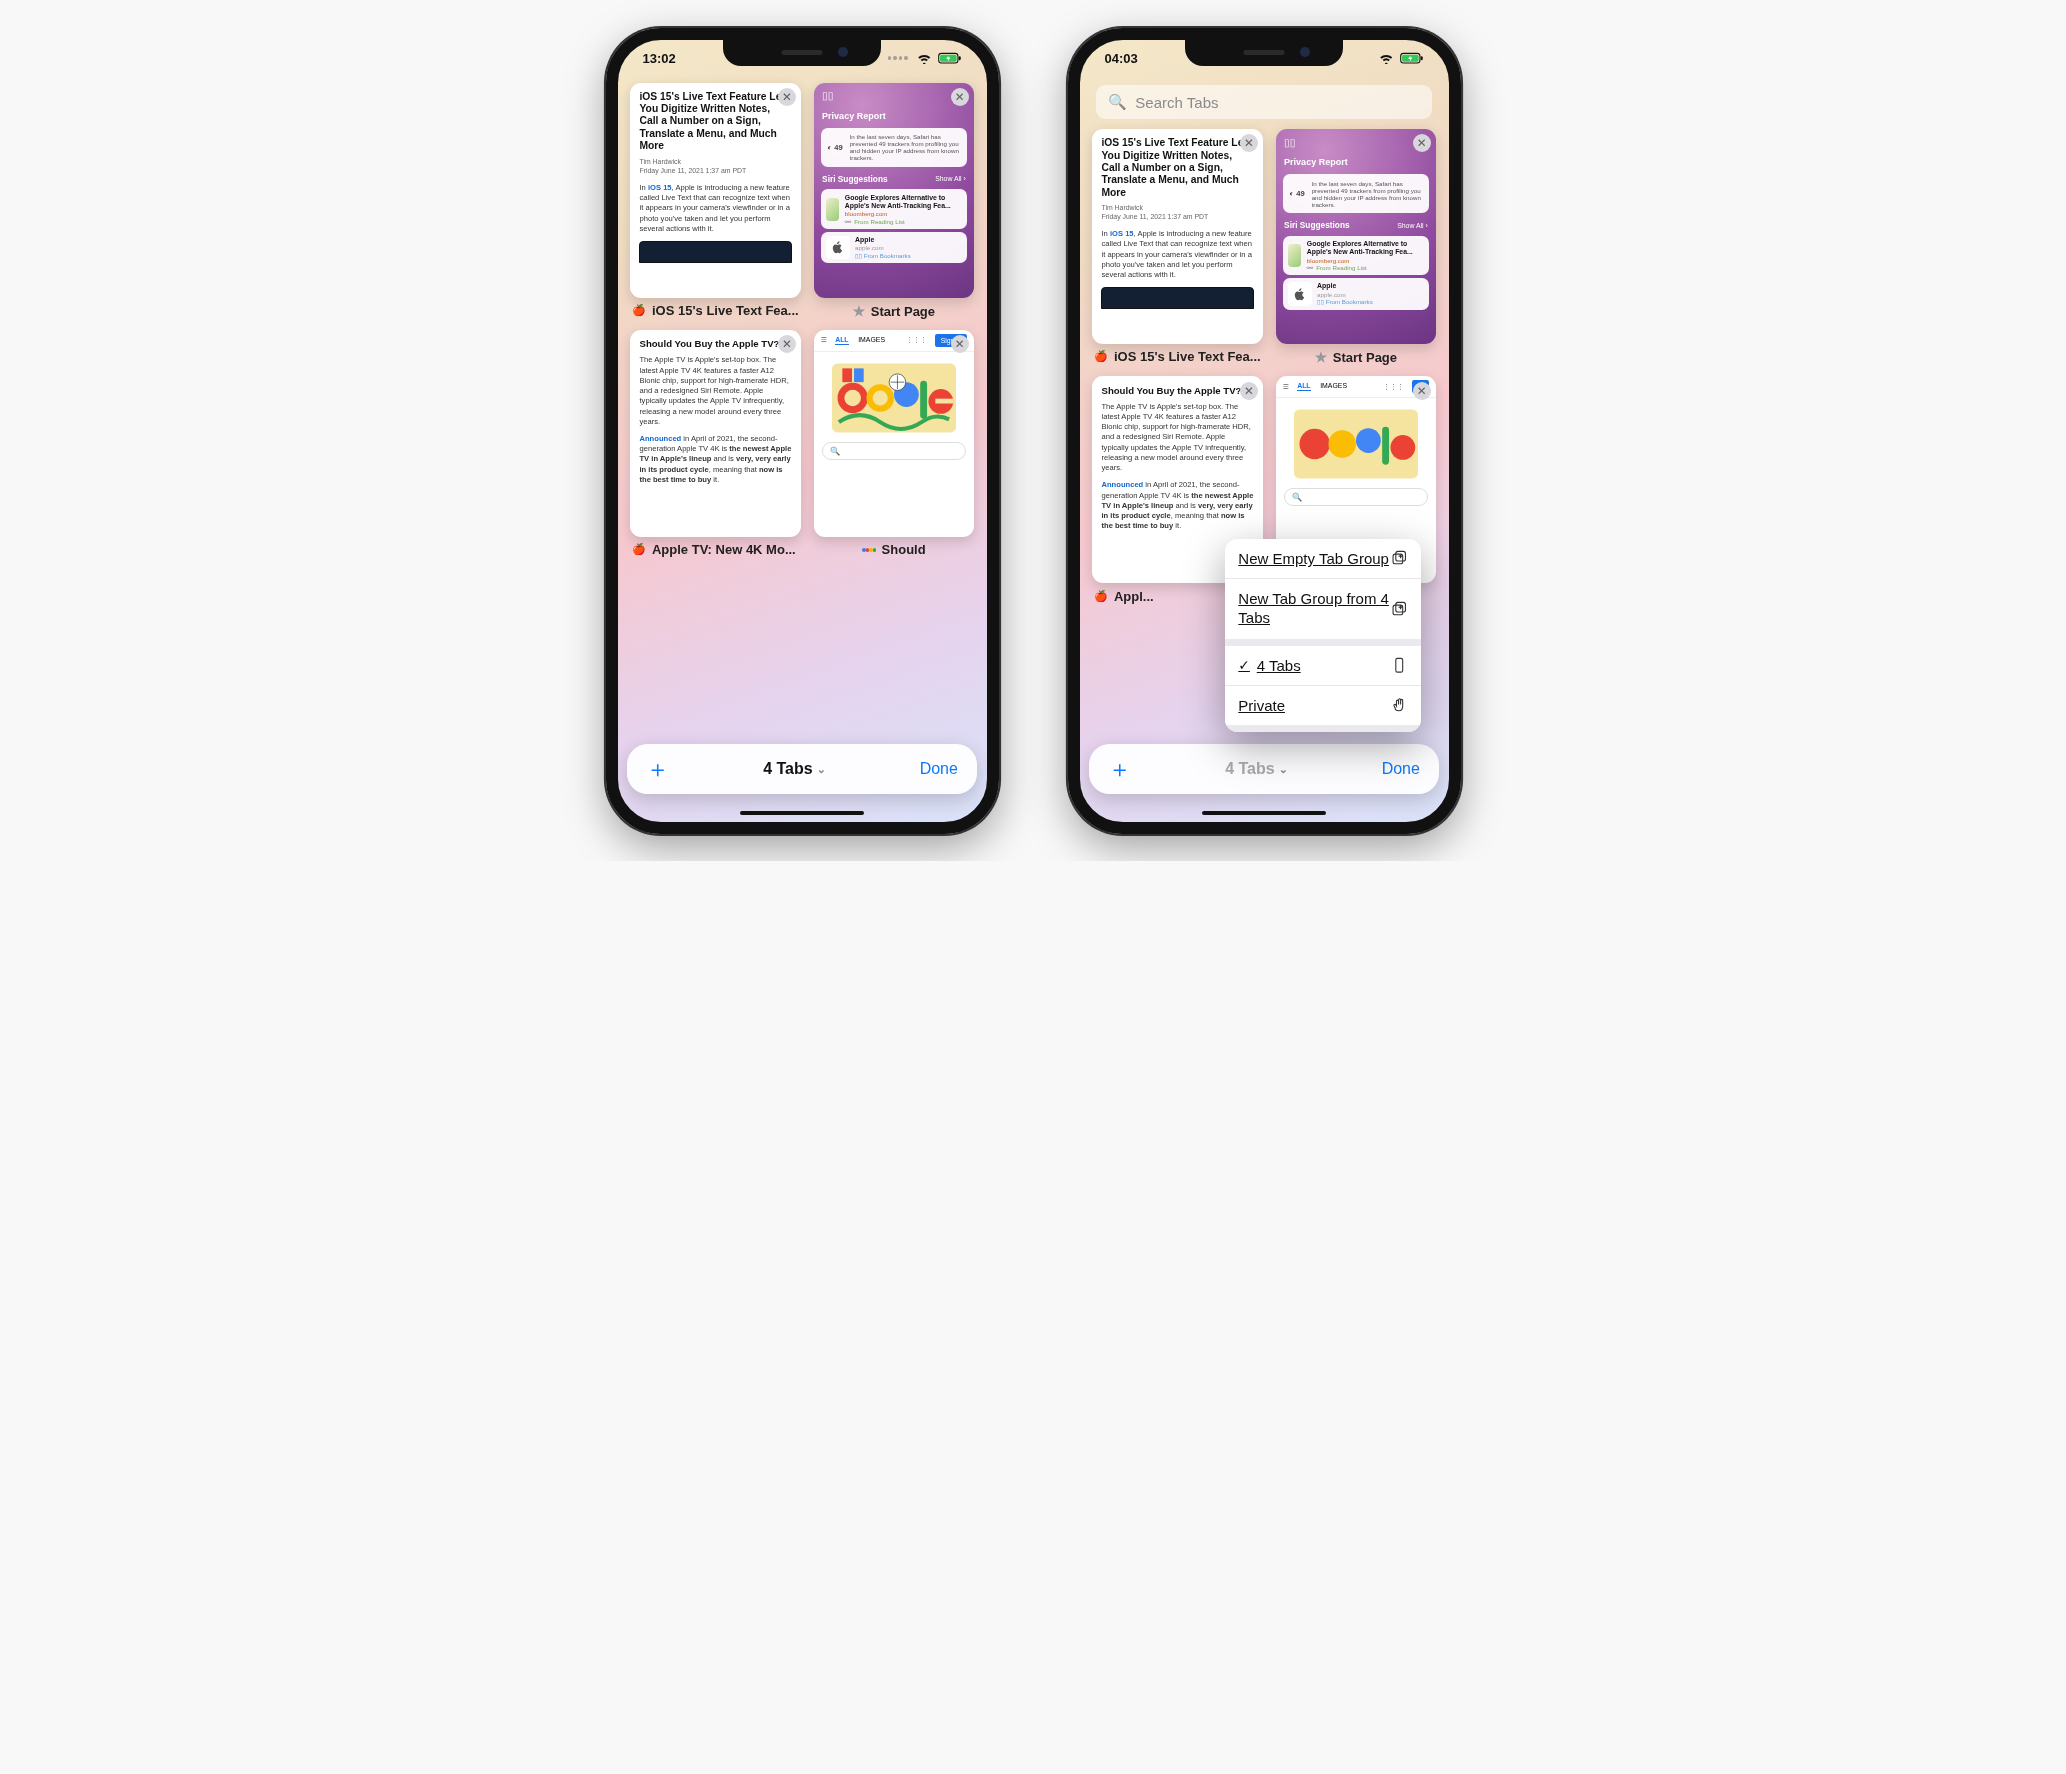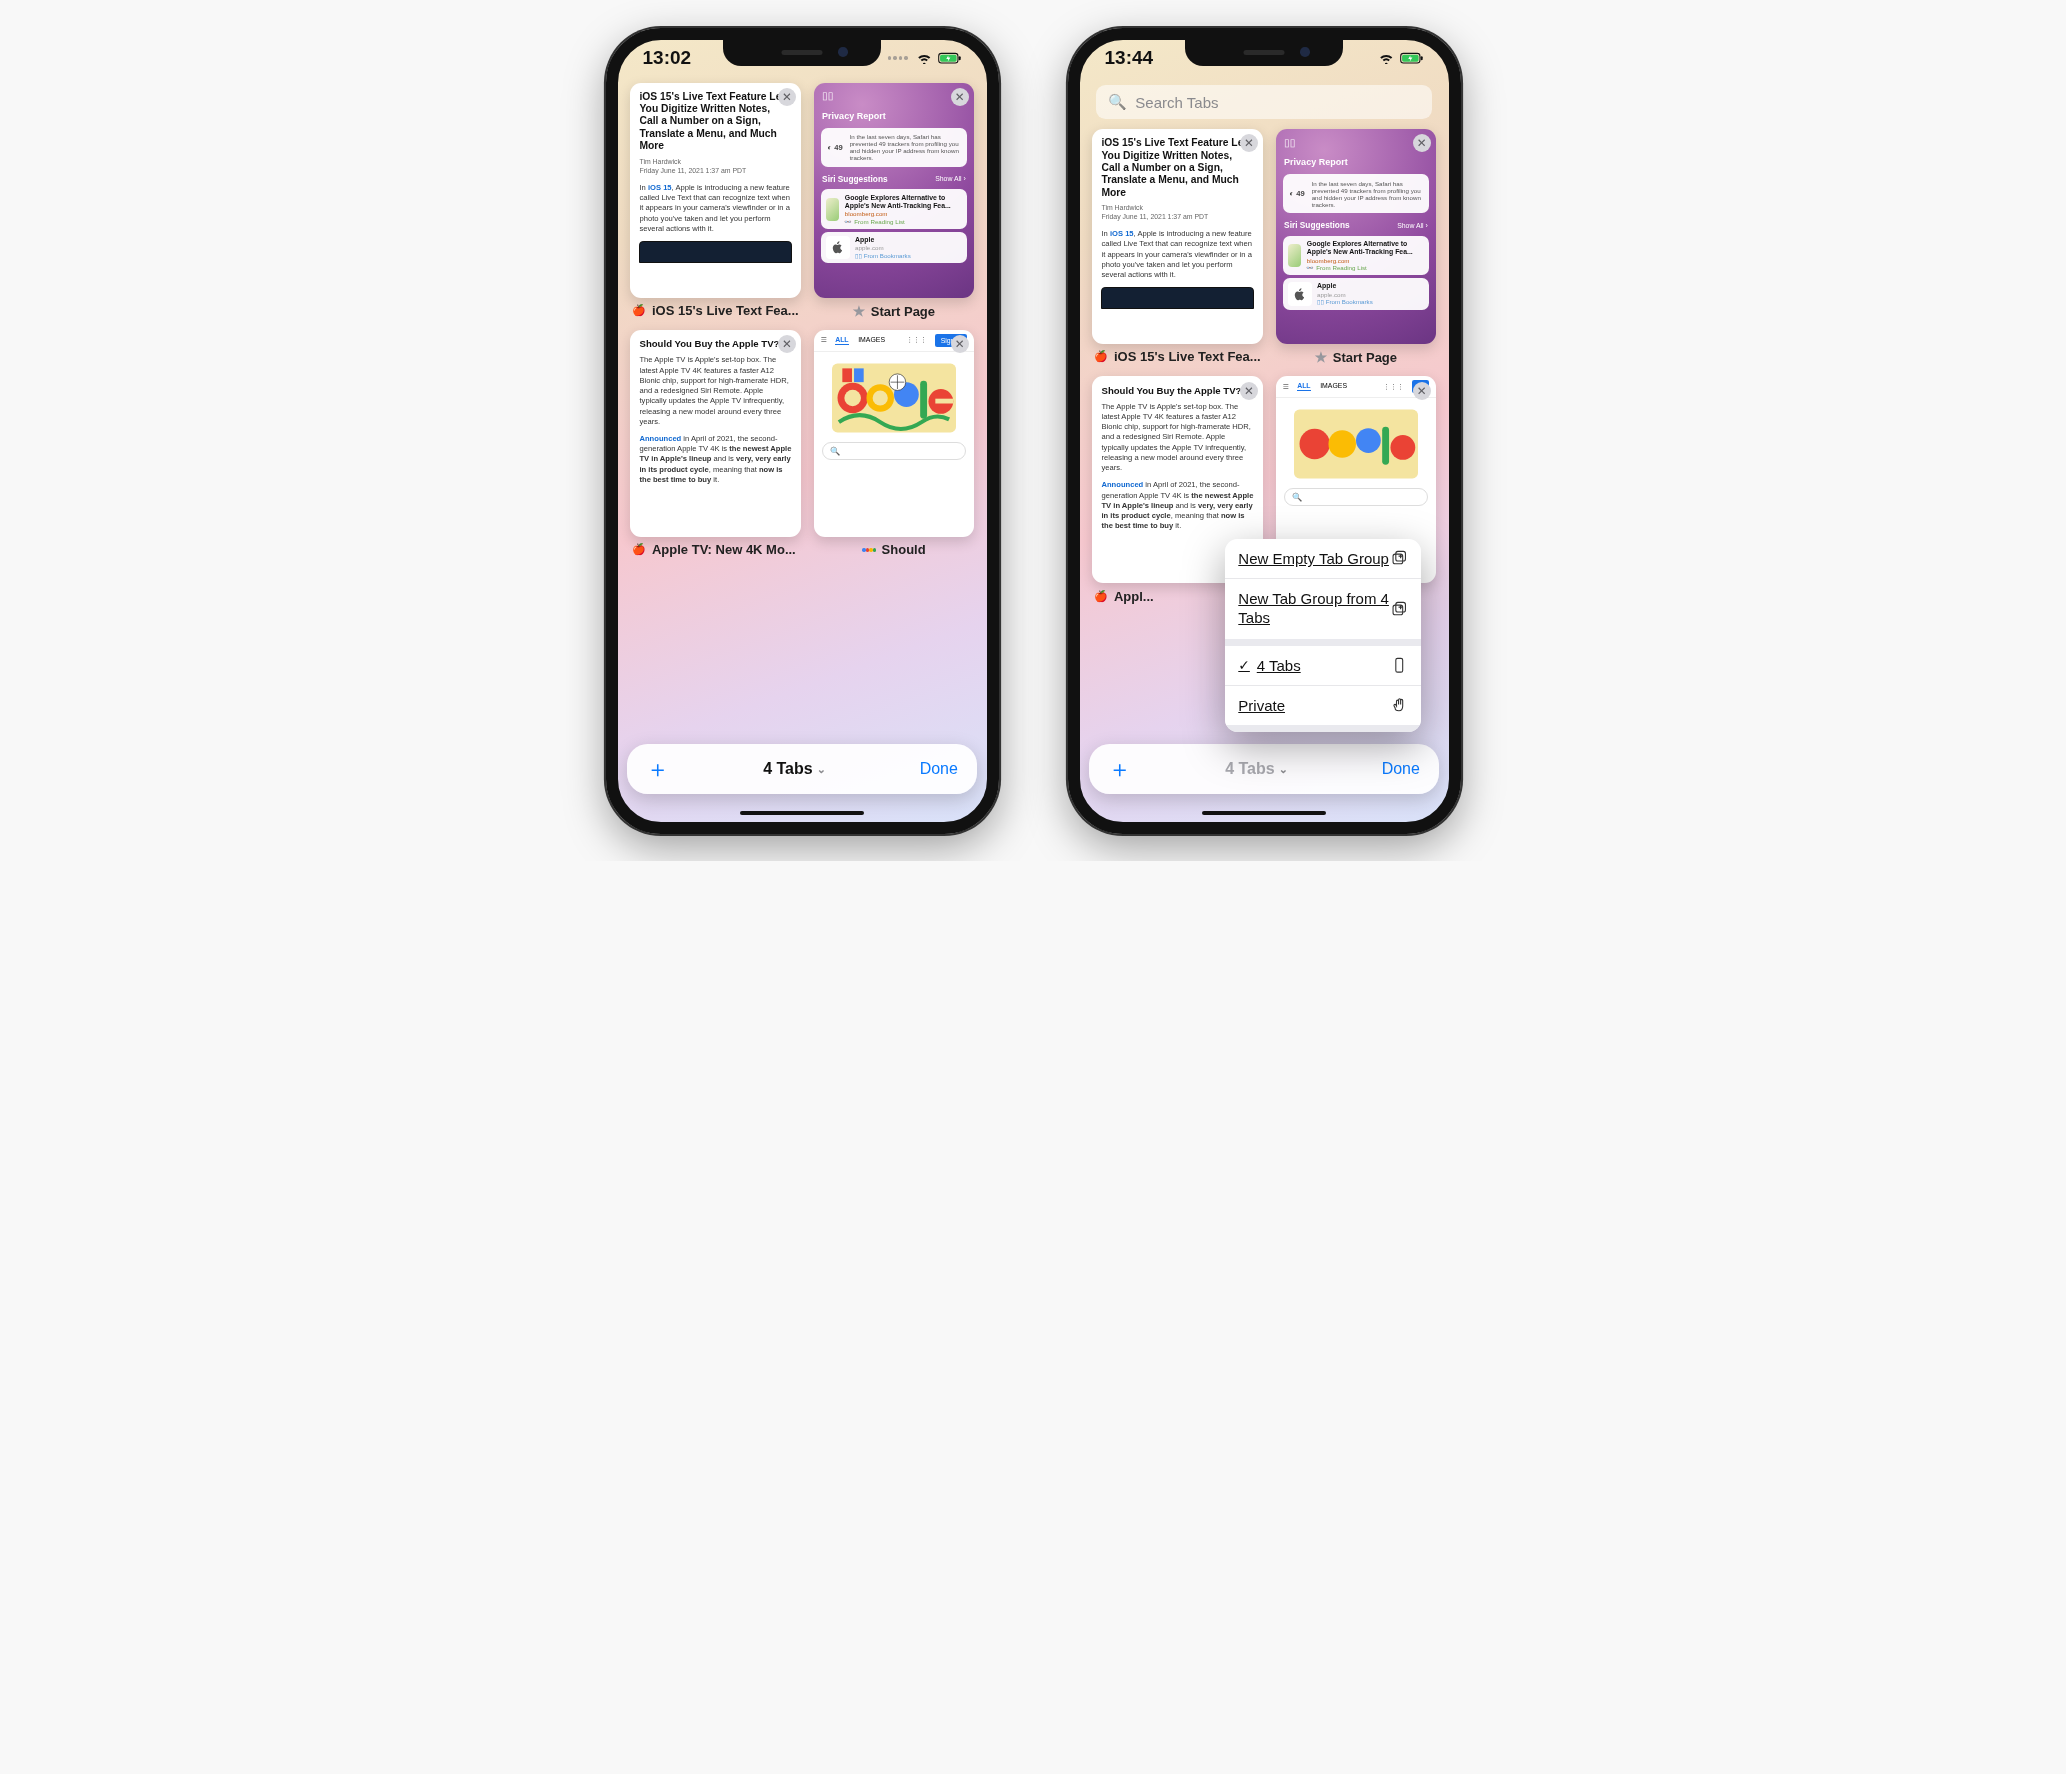--- a/index.html
+++ b/index.html
@@ -10,21 +10,21 @@
     border-radius: 55px; border: 12.4px solid #111; box-shadow: 0 0 0 2.1px #333, 0 13.8px 41px rgba(0,0,0,.35);
     overflow: hidden;
   }
   .phone::before{  content:""; }
   .notch {
     position: absolute; top: 0; left: 50%; transform: translateX(-50%);
     width: 158px; height: 26px; background: #111; border-radius: 0 0 18px 18px; z-index: 50;
   }
   .notch::before { content:""; position:absolute; left:50%; transform:translateX(-50%); top:10.3px; width:41px; height:4.8px; border-radius:2.8px; background:#2a2a2a; }
   .notch::after { content:""; position:absolute; right:33px; top:7.6px; width:9.6px; height:9.6px; border-radius:50%; background:#1f2a44; }
-  .status-bar { position: absolute; top: 8.3px; left: 0; right: 0; height: 20.7px; display: flex; justify-content: space-between; align-items: center; padding: 0 25px; z-index: 40; font-weight: 600; font-size: 19px; color:#111; }
+  .status-bar { position: absolute; top: 8.3px; left: 0; right: 0; height: 20.7px; display: flex; justify-content: space-between; align-items: center; padding: 0 25px; z-index: 40; font-weight: 600; font-size: 13px; color:#111; }
   .status-right { display: flex; align-items: center; gap: 5.5px; }
   .status-dots { display:flex; gap:2.1px; margin-right:2.8px;}
   .status-dots span { width:3.4px; height:3.4px; border-radius:50%; background:#a7a097; }
   .battery-icon svg, .wifi-icon svg { display:block; }
 
   .content { position: absolute; top: 43px; left: 0; right: 0; bottom: 0; padding: 0 12.4px; }
 
   .searchbar { margin: 2.8px 4.1px 9.6px; height: 34px; border-radius: 9.6px; background: rgba(255,255,255,.55); display:flex; align-items:center; gap:8.3px; padding: 0 12.4px; color:#8a8a8e; font-size:15px; }
   .search-glyph{ font-size:15px; opacity:.7; }
 
@@ -264,21 +264,21 @@
         <span class="chev">⌄</span>
       </span>
     <span class="bb-btn">Done</span>
   </div>
   <div class="home-ind"></div>
 </div>
 
 <div class="phone">
   <div class="notch"></div>
   <div class="status-bar">
-    <span>13:44</span>
+    <span>04:03</span>
     <div class="status-right">
       <span class="wifi-icon">
           <svg width="16.5" height="12.4" viewBox="0 0 24 18">
             <path d="M12 15.5a2 2 0 100 4 2 2 0 000-4zm-5.3-4.2a8 8 0 0110.6 0l-2 2.1a5 5 0 00-6.6 0zm-3.5-3.6a13 13 0 0117.6 0l-2 2.1a10 10 0 00-13.6 0z" fill="#111"></path>
           </svg>
         </span>
       <span class="battery-icon">
           <svg width="23.4" height="12.4" viewBox="0 0 34 18">
             <rect x="1" y="2" width="28" height="14" rx="4" fill="none" stroke="#111" stroke-width="1.5"></rect>
             <rect x="30" y="6" width="3" height="6" rx="1.5" fill="#111"></rect>

